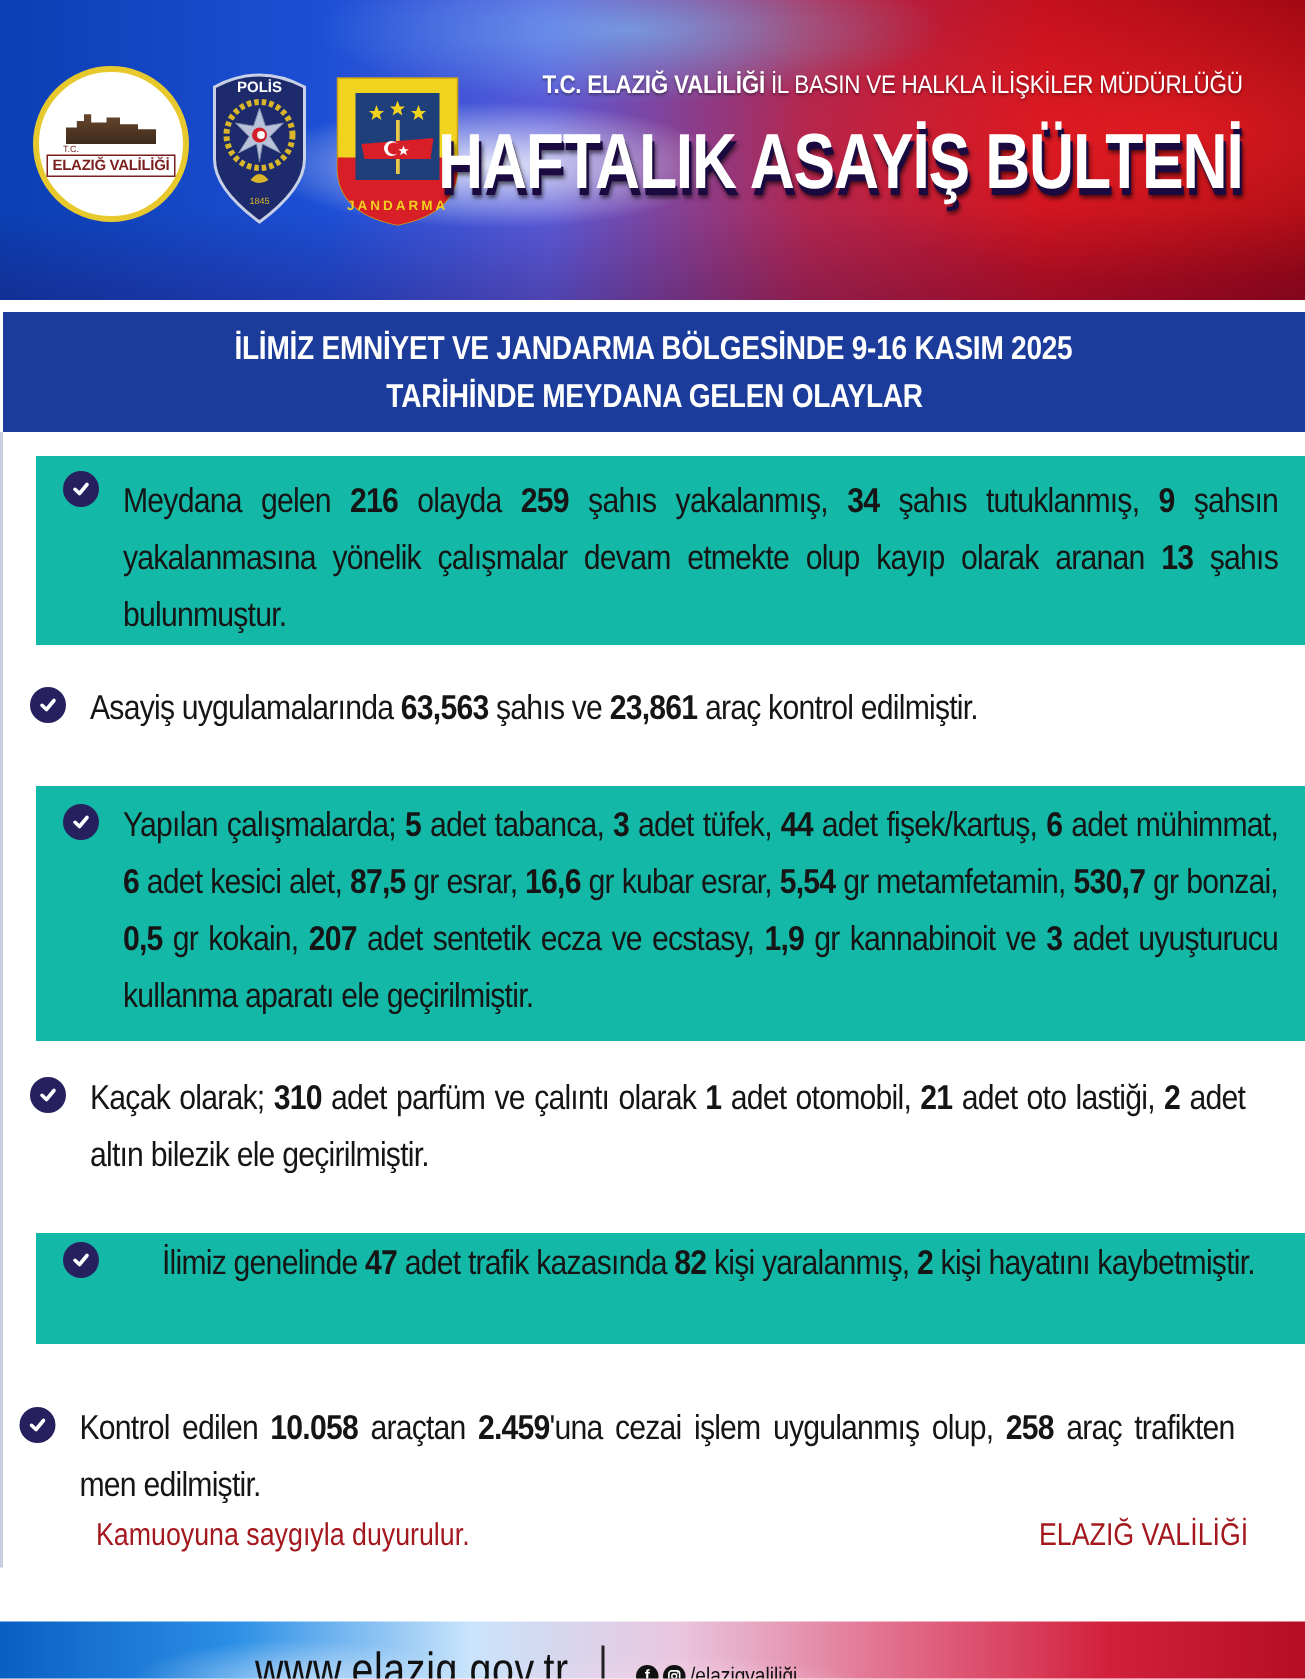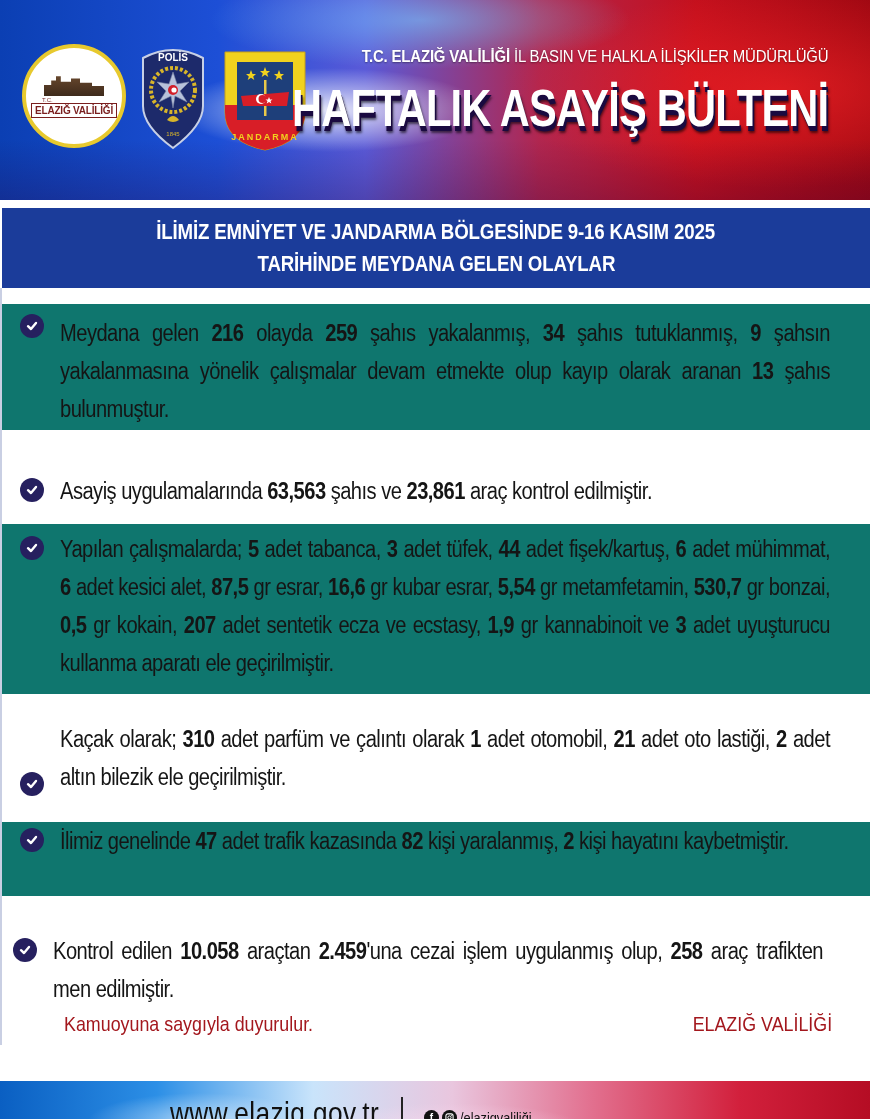--- a/index.html
+++ b/index.html
@@ -68,21 +68,21 @@
     line-height: 32px; transform: scaleX(0.85); white-space: nowrap; letter-spacing: -0.2px;
   }
 
   
   .content { position: absolute; left: 0; top: 288px; width: 870px; height: 757px; background: #fff;
     border-left: 2px solid #c9cfe3; }
   .item {
     position: absolute; left: 2px; right: 0; display: flex; align-items: flex-start;
     padding-left: 18px;
   }
-  .item.shade { background: #0f766e; }
+  .item.shade { background: #14b8a6; margin-left: 22px; }
   .check {
     flex: 0 0 24px; width: 24px; height: 24px; border-radius: 50%; background: #26205f;
     display: flex; align-items: center; justify-content: center; margin-right: 16px;
   }
   .check svg { width: 14px; height: 14px; }
   .text {
     width: 790px; font-family: "Liberation Sans", sans-serif; font-size: 23px; color: #151515;
     line-height: 38px; text-align: justify; text-align-last: left; letter-spacing: -0.6px;
   }
   .text .inner { display: inline-block; width: 880px; transform: scaleX(0.875); transform-origin: left top; text-align: justify; }
@@ -176,48 +176,48 @@
 
 <div class="item shade" style="top:304px;height:126px;padding-top:10px;">
   <span class="check">
       <svg viewBox="0 0 14 14">
         <path d="M3 7.2 L6 10 L11 4" fill="none" stroke="#fff" stroke-width="2.4" stroke-linecap="round" stroke-linejoin="round"></path>
       </svg>
     </span>
   <div class="text"><span class="inner">Meydana gelen <b>216</b> olayda <b>259</b> şahıs yakalanmış, <b>34</b> şahıs tutuklanmış, <b>9</b> şahsın yakalanmasına yönelik çalışmalar devam etmekte olup kayıp olarak aranan <b>13</b> şahıs bulunmuştur.</span></div>
 </div>
 
-<div class="item" style="top:452px;height:44px;margin-top:20px;">
+<div class="item" style="top:452px;height:44px;">
   <span class="check" style="margin-top:6px">
       <svg viewBox="0 0 14 14">
         <path d="M3 7.2 L6 10 L11 4" fill="none" stroke="#fff" stroke-width="2.4" stroke-linecap="round" stroke-linejoin="round"></path>
       </svg>
     </span>
   <div class="text"><span class="inner">Asayiş uygulamalarında <b>63,563</b> şahıs ve <b>23,861</b> araç kontrol edilmiştir.</span></div>
 </div>
 
 <div class="item shade" style="top:524px;height:170px;padding-top:6px;">
   <span class="check" style="margin-top:6px">
       <svg viewBox="0 0 14 14">
         <path d="M3 7.2 L6 10 L11 4" fill="none" stroke="#fff" stroke-width="2.4" stroke-linecap="round" stroke-linejoin="round"></path>
       </svg>
     </span>
   <div class="text"><span class="inner">Yapılan çalışmalarda; <b>5</b> adet tabanca, <b>3</b> adet tüfek, <b>44</b> adet fişek/kartuş, <b>6</b> adet mühimmat, <b>6</b> adet kesici alet, <b>87,5</b> gr esrar, <b>16,6</b> gr kubar esrar, <b>5,54</b> gr metamfetamin, <b>530,7</b> gr bonzai, <b>0,5</b> gr kokain, <b>207</b> adet sentetik ecza ve ecstasy, <b>1,9</b> gr kannabinoit ve <b>3</b> adet uyuşturucu kullanma aparatı ele geçirilmiştir.</span></div>
 </div>
 
-<div class="item" style="top:712px;height:84px;align-items:flex-end;">
+<div class="item" style="top:712px;height:84px;">
   <span class="check" style="margin-top:6px">
       <svg viewBox="0 0 14 14">
         <path d="M3 7.2 L6 10 L11 4" fill="none" stroke="#fff" stroke-width="2.4" stroke-linecap="round" stroke-linejoin="round"></path>
       </svg>
     </span>
   <div class="text"><span class="inner">Kaçak olarak; <b>310</b> adet parfüm ve çalıntı olarak <b>1</b> adet otomobil, <b>21</b> adet oto lastiği, <b>2</b> adet altın bilezik ele geçirilmiştir.</span></div>
 </div>
 
-<div class="item shade" style="top:822px;height:74px;padding-top:0px;">
+<div class="item shade" style="top:822px;height:74px;padding-top:0px;gap:26px;">
   <span class="check" style="margin-top:6px">
       <svg viewBox="0 0 14 14">
         <path d="M3 7.2 L6 10 L11 4" fill="none" stroke="#fff" stroke-width="2.4" stroke-linecap="round" stroke-linejoin="round"></path>
       </svg>
     </span>
   <div class="text"><span class="inner">İlimiz genelinde <b>47</b> adet trafik kazasında <b>82</b> kişi yaralanmış, <b>2</b> kişi hayatını kaybetmiştir.</span></div>
 </div>
 
 <div class="item" style="top:932px;height:80px;padding-left:11px;">
   <span class="check" style="margin-top:6px">

